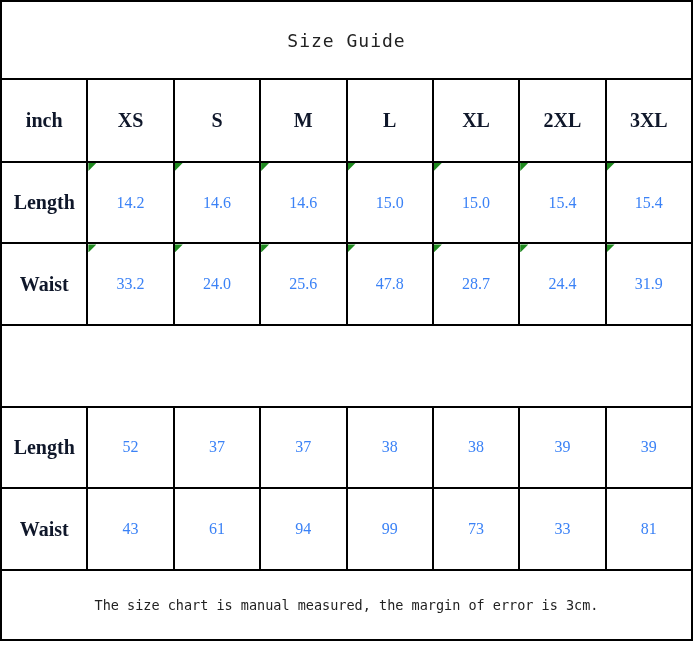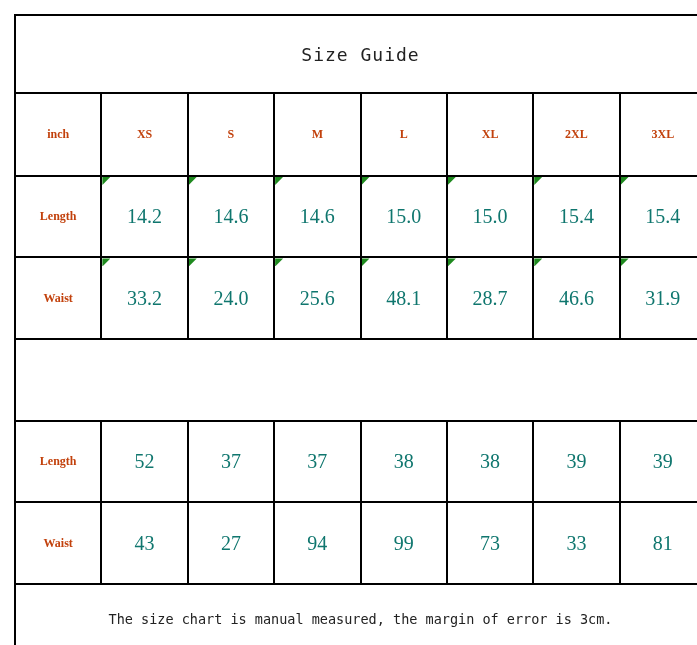--- a/index.html
+++ b/index.html
@@ -2,21 +2,21 @@
 <html style="--flag-green: #1f8a1f;"><head>
 <meta charset="utf-8">
 <style>
   html, body { margin: 0; padding: 0; background: #ffffff; }
   body { width: 697px; height: 645px; overflow: hidden; }
 
   .sheet {
     width: 697px;
     height: 645px;
     box-sizing: border-box;
-    padding: 14px;
+    padding: 0;
     background: #ffffff;
   }
 
   table.size-guide {
     width: 693px;
     height: 641px;
     border-collapse: collapse;
     table-layout: fixed;
     font-family: "Liberation Serif", serif;
     color: #141414;
@@ -40,27 +40,27 @@
   .title-cell {
     font-family: "DejaVu Sans Mono", monospace;
     font-size: 18px;
     font-weight: 400;
     color: #222222;
     letter-spacing: 1px;
   }
 
   .unit-head, .size-head, .row-label {
     font-weight: bold;
-    font-size: 12px;
-    color: #c2410c;
+    font-size: 20px;
+    color: #0f172a;
   }
 
   .val {
-    font-size: 20px;
-    color: #0f766e;
+    font-size: 16px;
+    color: #3b82f6;
   }
 
   .tri {
     position: absolute;
     top: 0;
     left: 0;
     width: 8px;
     height: 8px;
     background: var(--flag-green, #1f8a1f);
     clip-path: polygon(0 0, 100% 0, 0 100%);
@@ -114,23 +114,23 @@
       <td class="val"><span class="tri"></span><span>15.0</span></td>
       <td class="val"><span class="tri"></span><span>15.4</span></td>
       <td class="val"><span class="tri"></span><span>15.4</span></td>
     </tr>
 
     <tr class="row-data">
       <td class="row-label">Waist</td>
       <td class="val"><span class="tri"></span><span>33.2</span></td>
       <td class="val"><span class="tri"></span><span>24.0</span></td>
       <td class="val"><span class="tri"></span><span>25.6</span></td>
-      <td class="val"><span class="tri"></span><span>48.1</span></td>
+      <td class="val"><span class="tri"></span><span>47.8</span></td>
       <td class="val"><span class="tri"></span><span>28.7</span></td>
-      <td class="val"><span class="tri"></span><span>46.6</span></td>
+      <td class="val"><span class="tri"></span><span>24.4</span></td>
       <td class="val"><span class="tri"></span><span>31.9</span></td>
     </tr>
 
     <tr class="row-spacer">
       <td colspan="8"></td>
     </tr>
 
 
     <tr class="row-data">
       <td class="row-label">Length</td>
@@ -139,21 +139,21 @@
       <td class="val">37</td>
       <td class="val">38</td>
       <td class="val">38</td>
       <td class="val">39</td>
       <td class="val">39</td>
     </tr>
 
     <tr class="row-data">
       <td class="row-label">Waist</td>
       <td class="val">43</td>
-      <td class="val">27</td>
+      <td class="val">61</td>
       <td class="val">94</td>
       <td class="val">99</td>
       <td class="val">73</td>
       <td class="val">33</td>
       <td class="val">81</td>
     </tr>
 
     <tr class="row-footer">
       <td colspan="8" class="footer-cell">The size chart is manual measured, the margin of error is 3cm.</td>
     </tr>

